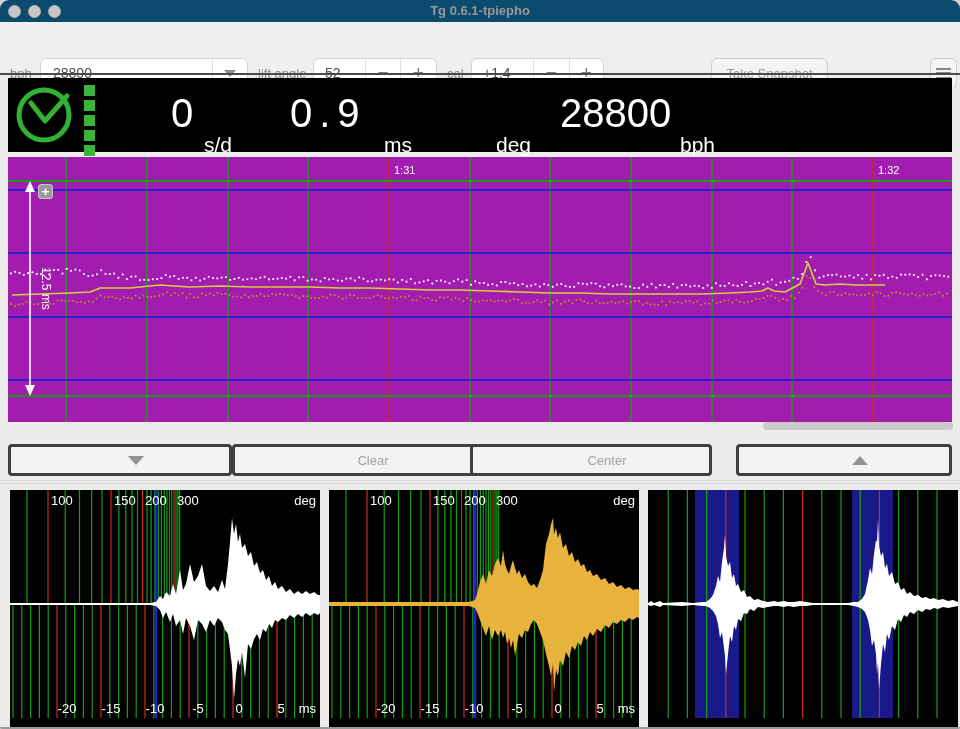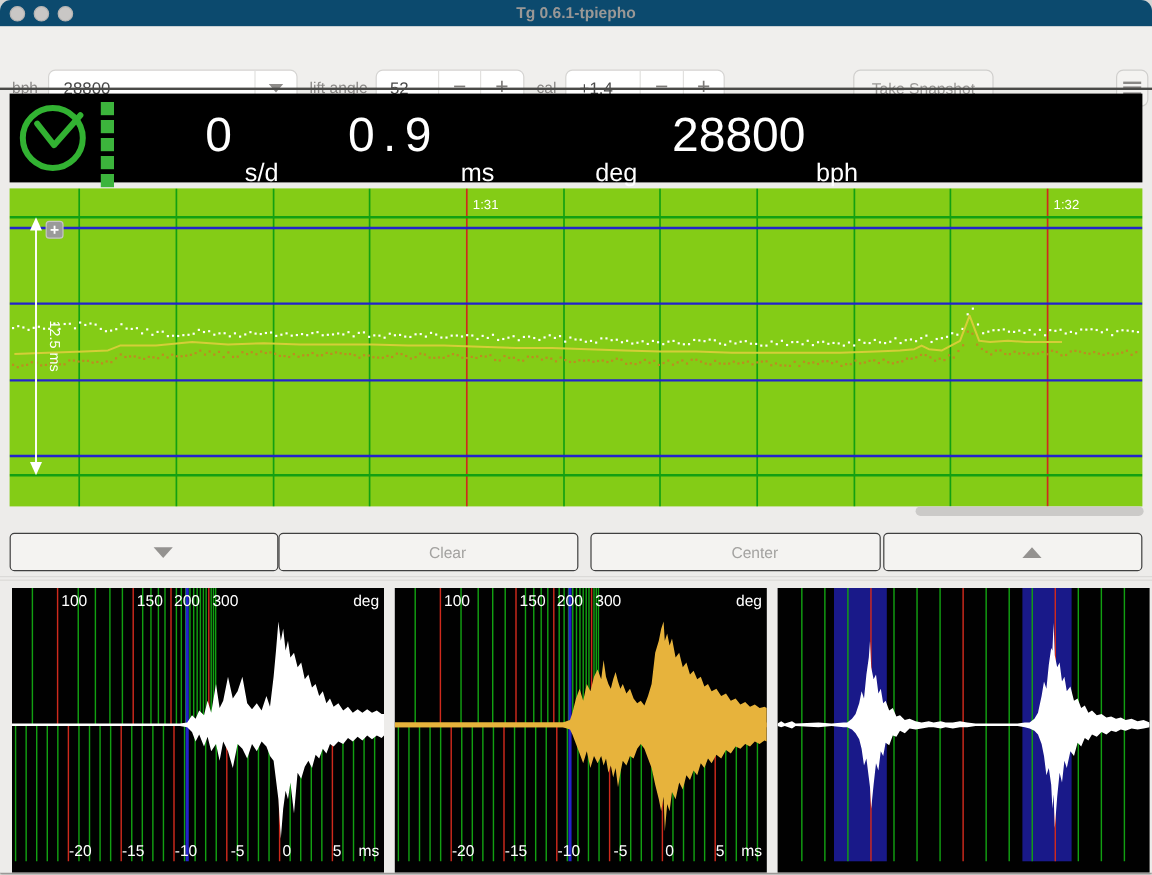--- a/index.html
+++ b/index.html
@@ -21,25 +21,25 @@
   .hamb i{display:block;width:15px;height:2.5px;background:#8a8886;margin:2.2px 0;}
   .darksep{position:absolute;left:0;top:73px;width:960px;height:2px;background:#4a4a48;}
   
   .infobar{position:absolute;left:8px;top:78px;width:944px;height:74px;background:#000;}
   .sigbars{position:absolute;left:76px;top:7px;width:12px;}
   .sigbars div{width:11px;height:11px;background:#3cb43c;margin-bottom:4px;}
   .big{position:absolute;top:13px;font-size:40px;color:#fff;letter-spacing:0;}
   .unit{position:absolute;top:31px;font-size:21px;color:#fff;margin-top:24px;}
   .spread{letter-spacing:7px;}
   
-  .chart{position:absolute;left:8px;top:157px;width:944px;height:265px;background:#84cc16;}
+  .chart{position:absolute;left:8px;top:157px;width:944px;height:265px;background:#a21caf;}
   .pluschip{position:absolute;left:38px;top:184px;width:15px;height:15px;background:#9a9a9a;border:1px solid #c6c6c6;border-radius:3px;color:#fff;font-size:13px;font-weight:bold;line-height:13px;text-align:center;box-sizing:border-box;}
   .scrollthumb{position:absolute;left:763px;top:422px;width:190px;height:8px;background:#cbcac8;border-radius:4px;}
   
-  .brow-btn{position:absolute;top:444px;height:32px;background:#f4f3f1;border:1px solid #404040;border-radius:4px;box-sizing:border-box;display:flex;align-items:center;justify-content:center;font-size:13px;color:#a3a2a0;padding-left:32px;}
+  .brow-btn{position:absolute;top:444px;height:32px;background:#f4f3f1;border:3px solid #404040;border-radius:4px;box-sizing:border-box;display:flex;align-items:center;justify-content:center;font-size:13px;color:#a3a2a0;padding-left:32px;}
   .tri-d2{width:0;height:0;border-left:8px solid transparent;border-right:8px solid transparent;border-top:9px solid #949290;}
   .tri-u2{width:0;height:0;border-left:8px solid transparent;border-right:8px solid transparent;border-bottom:9px solid #949290;}
   .dbl{position:absolute;left:0;top:480px;width:960px;height:4px;border-top:1px solid #dbdad8;border-bottom:1px solid #dbdad8;box-sizing:border-box;}
   .panel{position:absolute;top:490px;width:310px;height:288px;background:#010101;}
   svg{display:block;}
 </style>
 </head>
 <body>
 
 <div class="window">
@@ -592,21 +592,21 @@
         <text x="34" y="131.5" fill="#fff" font-size="12" text-anchor="middle" font-family="&quot;Liberation Sans&quot;,sans-serif" transform="rotate(90 34 131.5)">12.5 ms</text>
       </svg>
   </div>
   <div class="pluschip">+</div>
   <div class="scrollthumb"></div>
 
   <div class="brow-btn" style="left:8px;width:224px">
       <span class="tri-d2"></span>
     </div>
   <div class="brow-btn" style="left:232px;width:250px">Clear</div>
-  <div class="brow-btn" style="left:492px;width:242px">Center</div>
+  <div class="brow-btn" style="left:470px;width:242px">Center</div>
   <div class="brow-btn" style="left:736px;width:216px">
       <span class="tri-u2"></span>
     </div>
   <div class="dbl"></div>
 
   <div class="panel" style="left:10px">
     <svg id="p1-svg" width="310" height="228">
         <line x1="17" y1="0" x2="17" y2="114" stroke="#12a012" stroke-width="1.2"></line>
         <line x1="55.2" y1="0" x2="55.2" y2="114" stroke="#12a012" stroke-width="1.2"></line>
         <line x1="69.5" y1="0" x2="69.5" y2="114" stroke="#12a012" stroke-width="1.2"></line>

